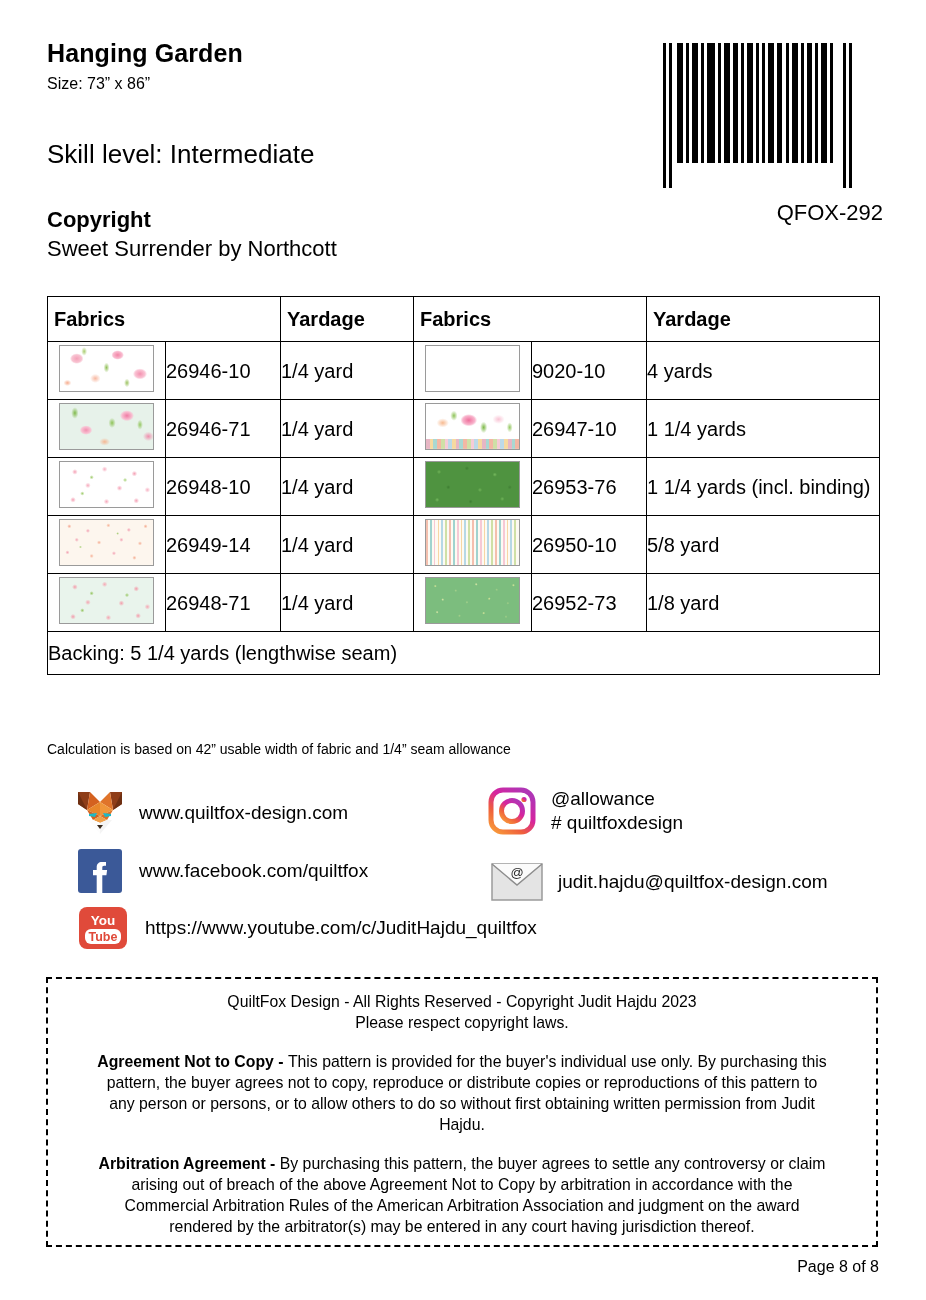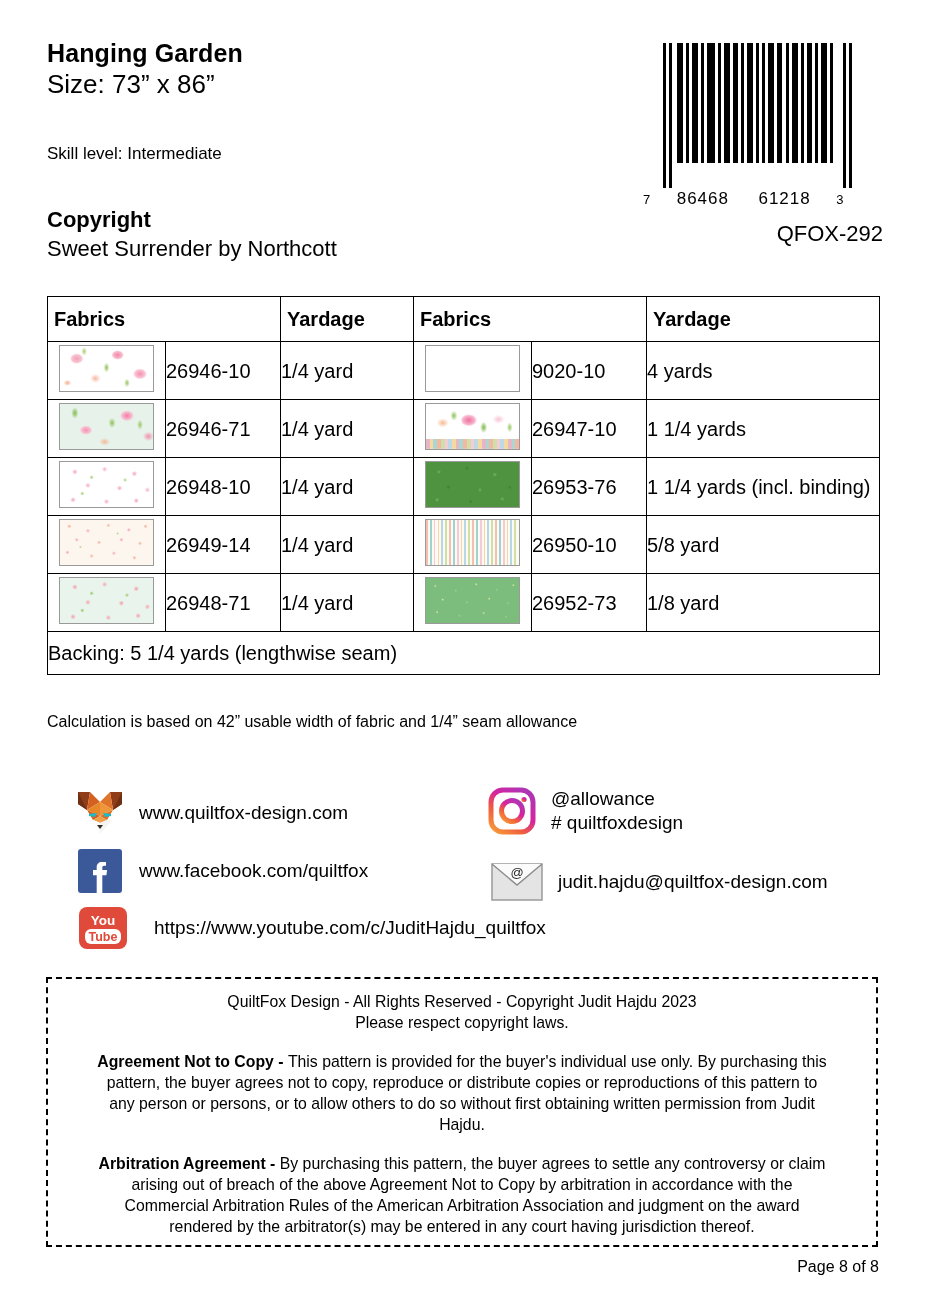--- a/index.html
+++ b/index.html
@@ -17,22 +17,22 @@
   }
 
   
   #header { position: absolute; left: 47px; top: 38px; width: 840px; height: 230px; }
 
   #title-block { position: absolute; left: 0; top: 0; width: 560px; }
   .doc-title {
     font-size: 25px; font-weight: bold; letter-spacing: 0.1px;
     line-height: 30px; margin: 0;
   }
-  .doc-size { font-size: 26px; line-height: 28px; margin: 2px 0 0 0; }
-  .skill-level { font-size: 17px; line-height: 28px; margin: 0; position: absolute; top: 102px; left: 0; }
+  .doc-size { font-size: 16px; line-height: 28px; margin: 2px 0 0 0; }
+  .skill-level { font-size: 26px; line-height: 28px; margin: 0; position: absolute; top: 102px; left: 0; }
   .materials-head { font-size: 22px; font-weight: bold; line-height: 27px; margin: 0; position: absolute; top: 168px; left: 0; }
   .materials-line { font-size: 22px; line-height: 28px; margin: 0; position: absolute; top: 197px; left: 0; white-space: nowrap; text-align: center; }
 
   
   #barcode-block { position: absolute; right: 0px; top: 5px; width: 248px; }
   #barcode-bars { height: 145px; width: 232px; margin-left: 8px; display: block; }
   #barcode-digits {
     font-family: "Liberation Sans", sans-serif;
     font-size: 17px; letter-spacing: 1px;
     margin-top: 1px; white-space: nowrap; padding-left: 4px;
@@ -250,22 +250,22 @@
   }
 
   td.backing-cell {
     font-size: 20px;
     height: 42px;
     padding-left: 8px;
   }
 
   
   #calc-note {
-    position: absolute; left: 47px; top: 713px;
-    font-size: 16px; white-space: nowrap; text-align: right;
+    position: absolute; left: 47px; top: 741px;
+    font-size: 14px; white-space: nowrap; text-align: right;
   }
 
   
   #contact { position: absolute; left: 47px; top: 786px; width: 840px; height: 175px; }
   .contact-row { position: absolute; display: flex; align-items: center; }
   .contact-text { font-size: 19px; line-height: 24px; white-space: nowrap; }
   .contact-text .l2 { display: block; }
 
   .icon-box { flex: 0 0 auto; display: flex; align-items: center; justify-content: center; }
 
@@ -340,29 +340,20 @@
         <rect x="0" y="0" width="232" height="0"></rect>
       </g>
       <g fill="#ffffff">
         <rect x="16" y="120" width="0" height="25"></rect>
         <rect x="26" y="120" width="166" height="25"></rect>
       </g>
       <g fill="#000000">
         <rect x="30" y="120" width="0" height="25"></rect>
       </g>
     </svg>
-    <div id="barcode-digits">
-      <span class="edge">7</span>
-      <span style="display:inline-block;width:14px"></span>
-      <span class="grp">86468</span>
-      <span style="display:inline-block;width:18px"></span>
-      <span class="grp">61218</span>
-      <span style="display:inline-block;width:14px"></span>
-      <span class="edge">3</span>
-    </div>
     <div id="sku">QFOX-292</div>
   </div>
 </div>
 
 <table id="mat-table">
   <colgroup>
     <col class="col-sw">
       <col class="col-code">
       <col class="col-yd">
     <col class="col-sw2">
@@ -456,21 +447,21 @@
         <polygon points="32,30 25,33 25,44 37,30" fill="#f4f4f4"></polygon>
         <polygon points="13,30 18,30 25,33 25,44" fill="#fdfdfd"></polygon>
         <polygon points="14,24 22,23 20,27 14,26" fill="#1fb8c4"></polygon>
         <polygon points="36,24 28,23 30,27 36,26" fill="#1fb8c4"></polygon>
         <polygon points="22,35 28,35 25,39" fill="#3a2a1c"></polygon>
       </svg>
     </span>
     <span class="contact-text" style="margin-left:14px">www.quiltfox-design.com</span>
   </div>
 
-  <div class="contact-row" style="left:28px; top:120px;gap:9px;">
+  <div class="contact-row" style="left:28px; top:120px;">
     <span class="icon-box" style="width:56px;height:44px;">
       <svg width="50" height="44" viewBox="0 0 50 44">
         <rect x="1" y="1" width="48" height="42" rx="8" fill="#e04a3a"></rect>
         <text x="25" y="19" font-family="Liberation Sans, sans-serif" font-size="13.5" font-weight="bold" fill="#ffffff" text-anchor="middle">You</text>
         <rect x="7" y="23" width="36" height="15" rx="6" fill="#ffffff"></rect>
         <text x="25" y="35" font-family="Liberation Sans, sans-serif" font-size="12.5" font-weight="bold" fill="#e04a3a" text-anchor="middle">Tube</text>
       </svg>
     </span>
     <span class="contact-text" style="margin-left:14px">https://www.youtube.com/c/JuditHajdu_quiltfox</span>
   </div>

